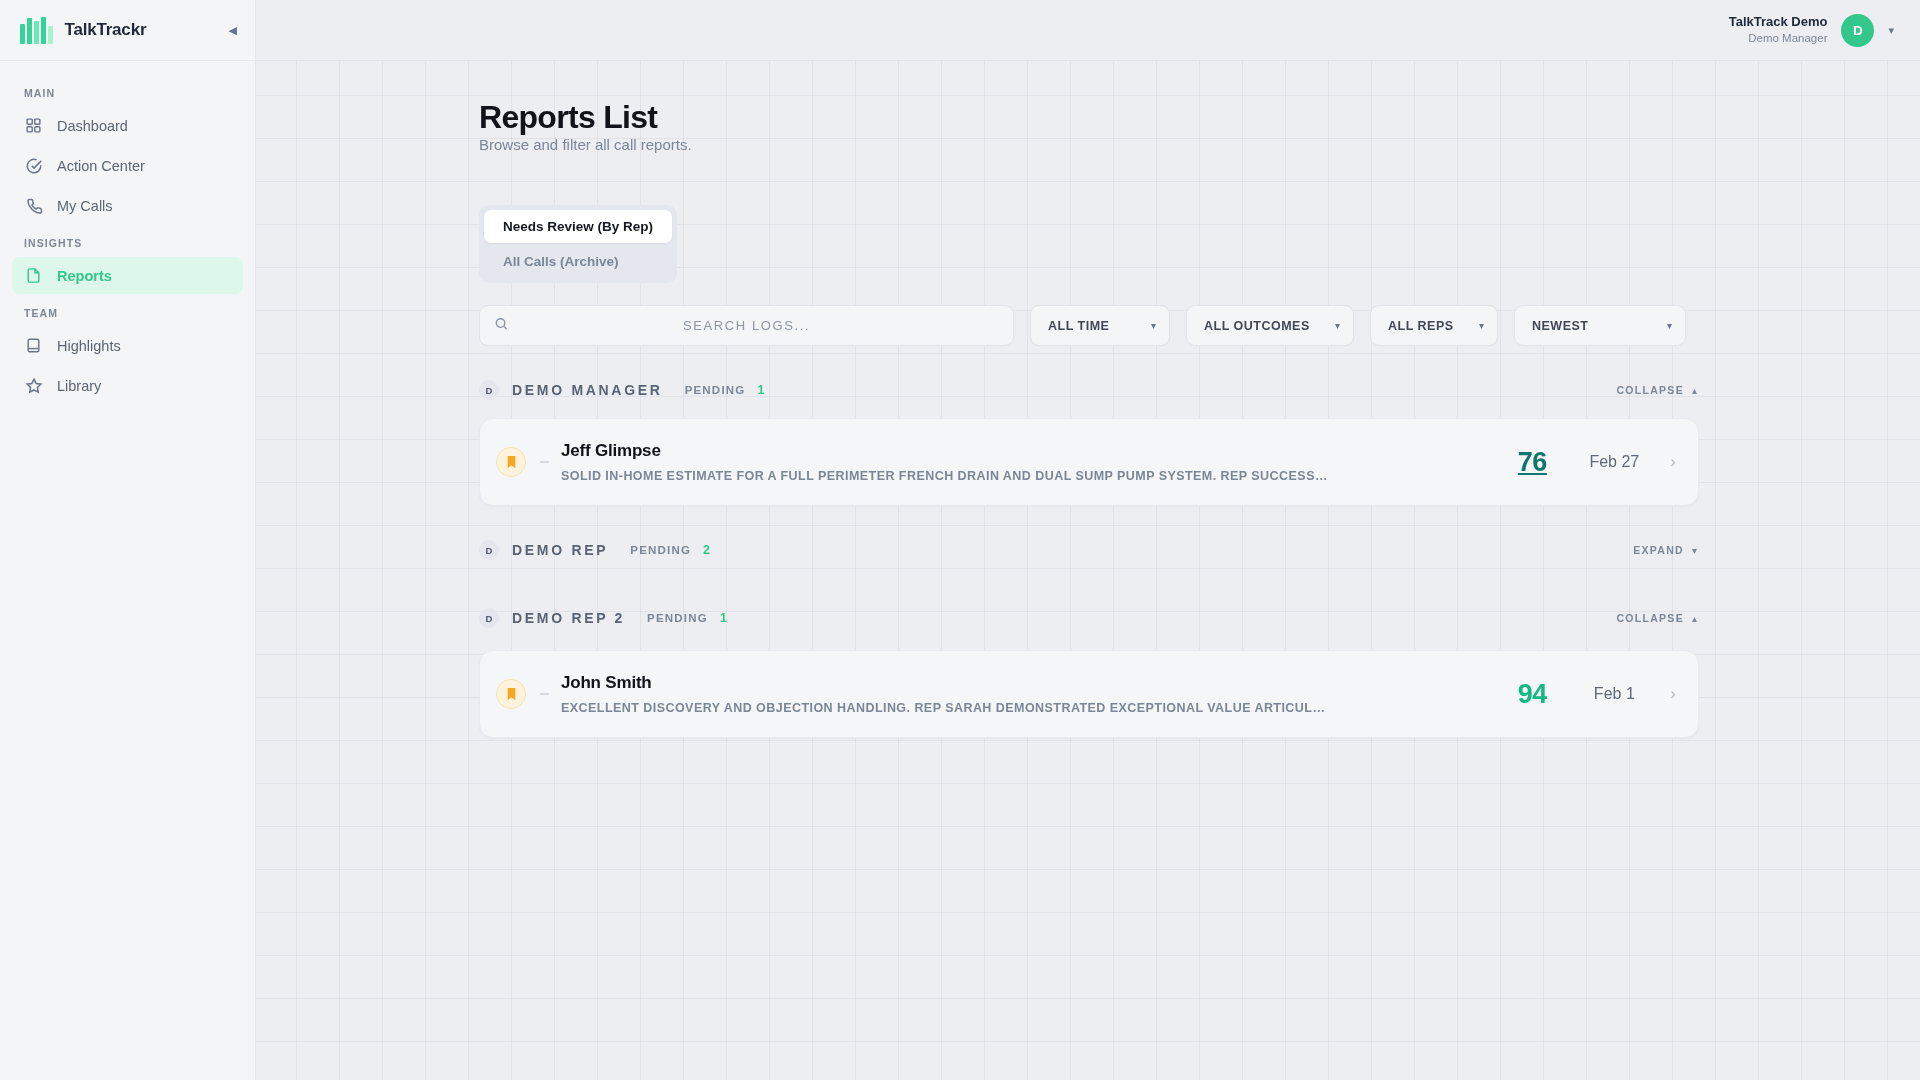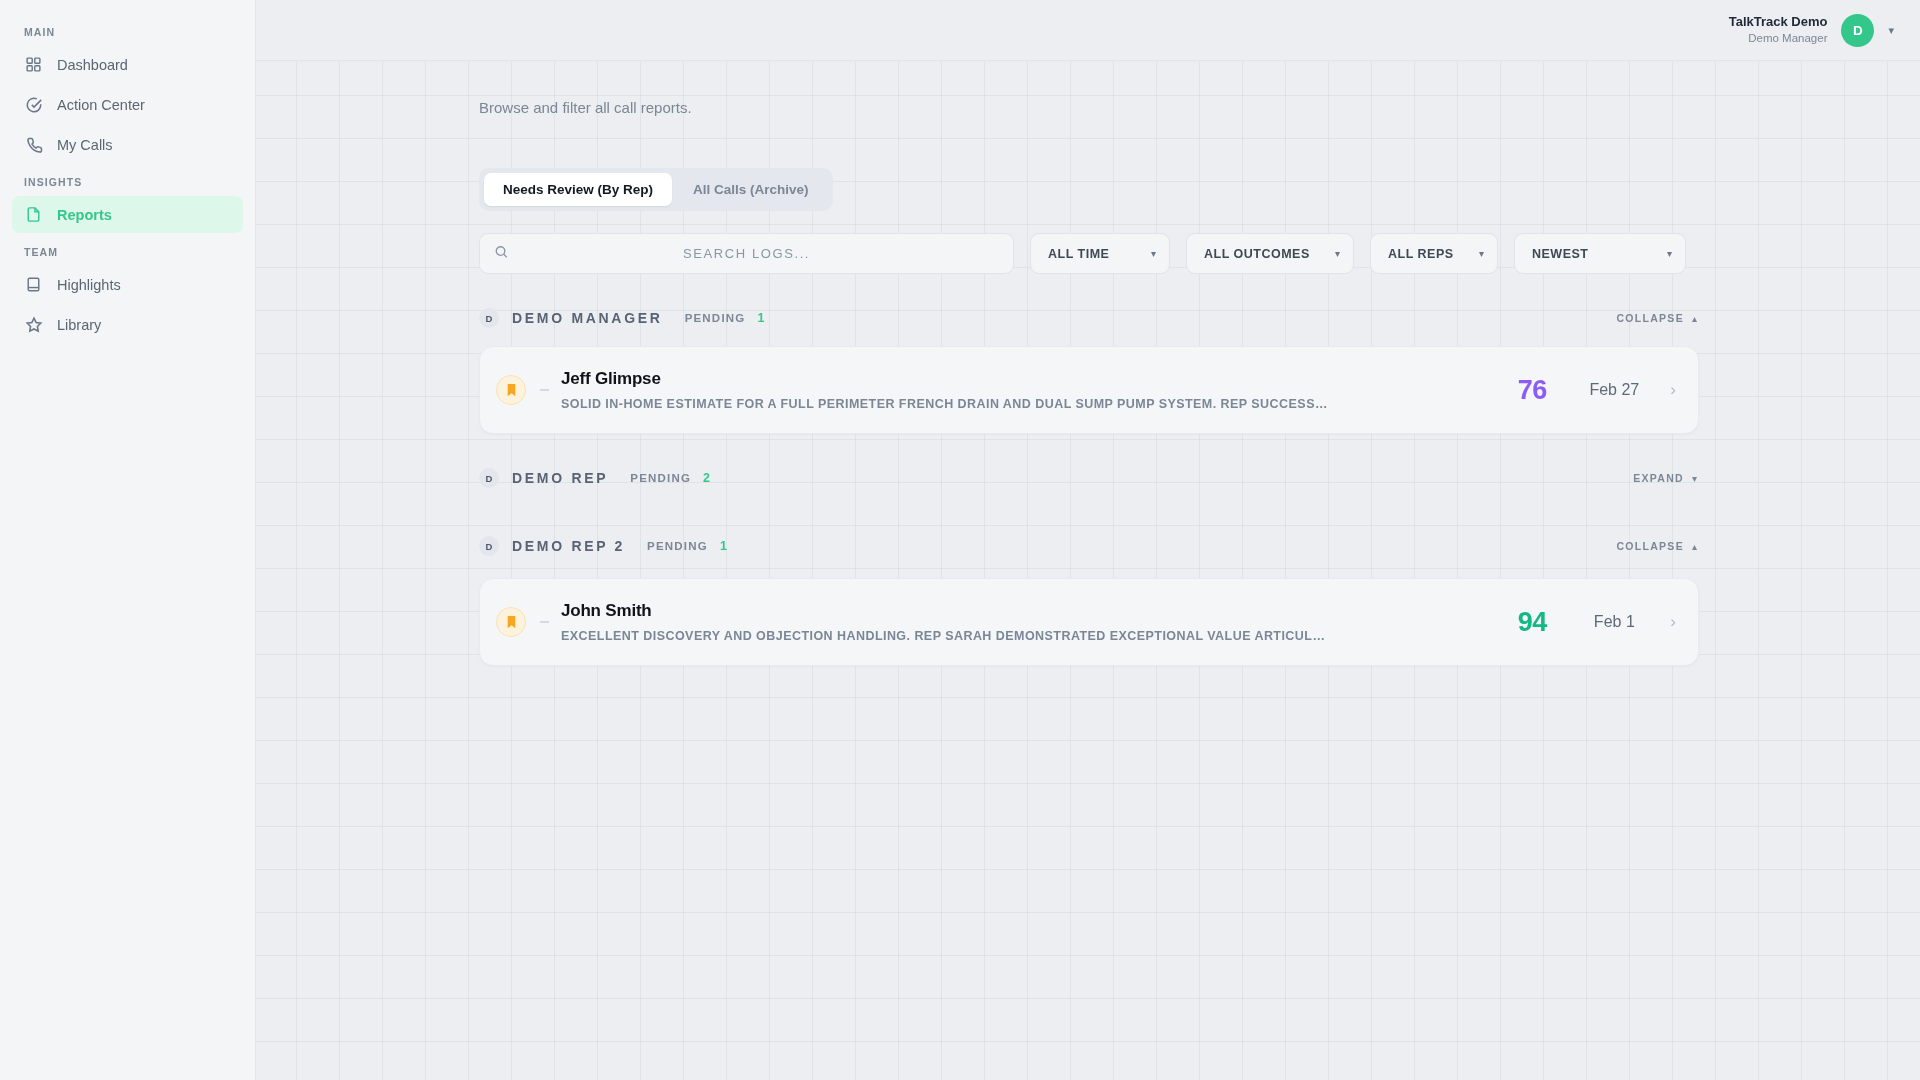--- a/index.html
+++ b/index.html
@@ -100,20 +100,21 @@
   }
   .page-sub {
     font-size: 15px; color: #7b8696; 
   }
 
   
   .tabs {
     display: inline-flex; margin-top: 52px;
     background: #e4e7ee; border-radius: 10px; padding: 5px;
     gap: 2px;
+    flex-direction: column;
   }
   .tab {
     font-size: 13.5px; font-weight: 700; color: #7b8696;
     padding: 9px 19px; border-radius: 7px; cursor: pointer;
     white-space: nowrap;
   }
   .tab.active { background: #fff; color: #141820; box-shadow: 0 1px 2px rgba(16,24,40,0.07); }
 
   
   .filters { display: flex; gap: 16px; margin-top: 22px; }
@@ -187,31 +188,42 @@
   .dash { width: 9px; height: 2px; background: #d5dae2; margin: 0 12px 0 14px; flex-shrink: 0; }
   .card-body { flex: 1; min-width: 0; }
   .card-title { font-size: 17px; font-weight: 700; color: #10131a; letter-spacing: -0.2px; }
   .card-desc {
     font-size: 12.5px; font-weight: 700; color: #7b8696;
     letter-spacing: 0.45px; margin-top: 8px;
     white-space: nowrap; overflow: hidden; text-overflow: ellipsis;
     max-width: 770px;
   }
   .card-score { font-size: 27px; font-weight: 800; letter-spacing: -0.5px; width: 72px; text-align: center; }
-  .score-orange { color: #8b5cf6; }
+  .score-orange { color: #0f766e; text-decoration: underline; }
   .score-green { color: #12b981; }
   .card-date { font-size: 16px; color: #5f6a79; width: 92px; text-align: center; }
   .card-chev { color: #b3bbc7; font-size: 17px; margin-left: 10px; }
 </style>
 </head>
 <body>
 
 <div class="app">
 
   <aside class="sidebar">
+    <div class="sidebar-head">
+      <span class="logo-bars">
+        <i></i>
+          <i></i>
+          <i></i>
+          <i></i>
+          <i></i>
+      </span>
+      <span class="brand-name">TalkTrackr</span>
+      <span class="collapse-caret">◀</span>
+    </div>
 
     <nav class="nav">
 
       <div class="nav-section">MAIN</div>
       <div class="nav-item">
         <span class="ico">
           <svg width="17" height="17" viewBox="0 0 20 20">
               <rect x="2.5" y="2.5" width="6" height="6" rx="1"></rect>
               <rect x="11.5" y="2.5" width="6" height="6" rx="1"></rect>
               <rect x="2.5" y="11.5" width="6" height="6" rx="1"></rect>
@@ -278,20 +290,21 @@
         <div class="user-role">Demo Manager</div>
       </div>
       <div class="avatar-hd">D</div>
       <span class="chev-hd">▾</span>
     </div>
 
     <div class="content-scroll">
       <div class="content-inner">
         <div class="page-wrap">
 
+          <h1 class="page-title">Reports List</h1>
           <div class="page-sub">Browse and filter all call reports.</div>
 
           
           <div class="tabs">
             <div class="tab active">Needs Review (By Rep)</div>
             <div class="tab">All Calls (Archive)</div>
           </div>
 
           
           <div class="filters">

